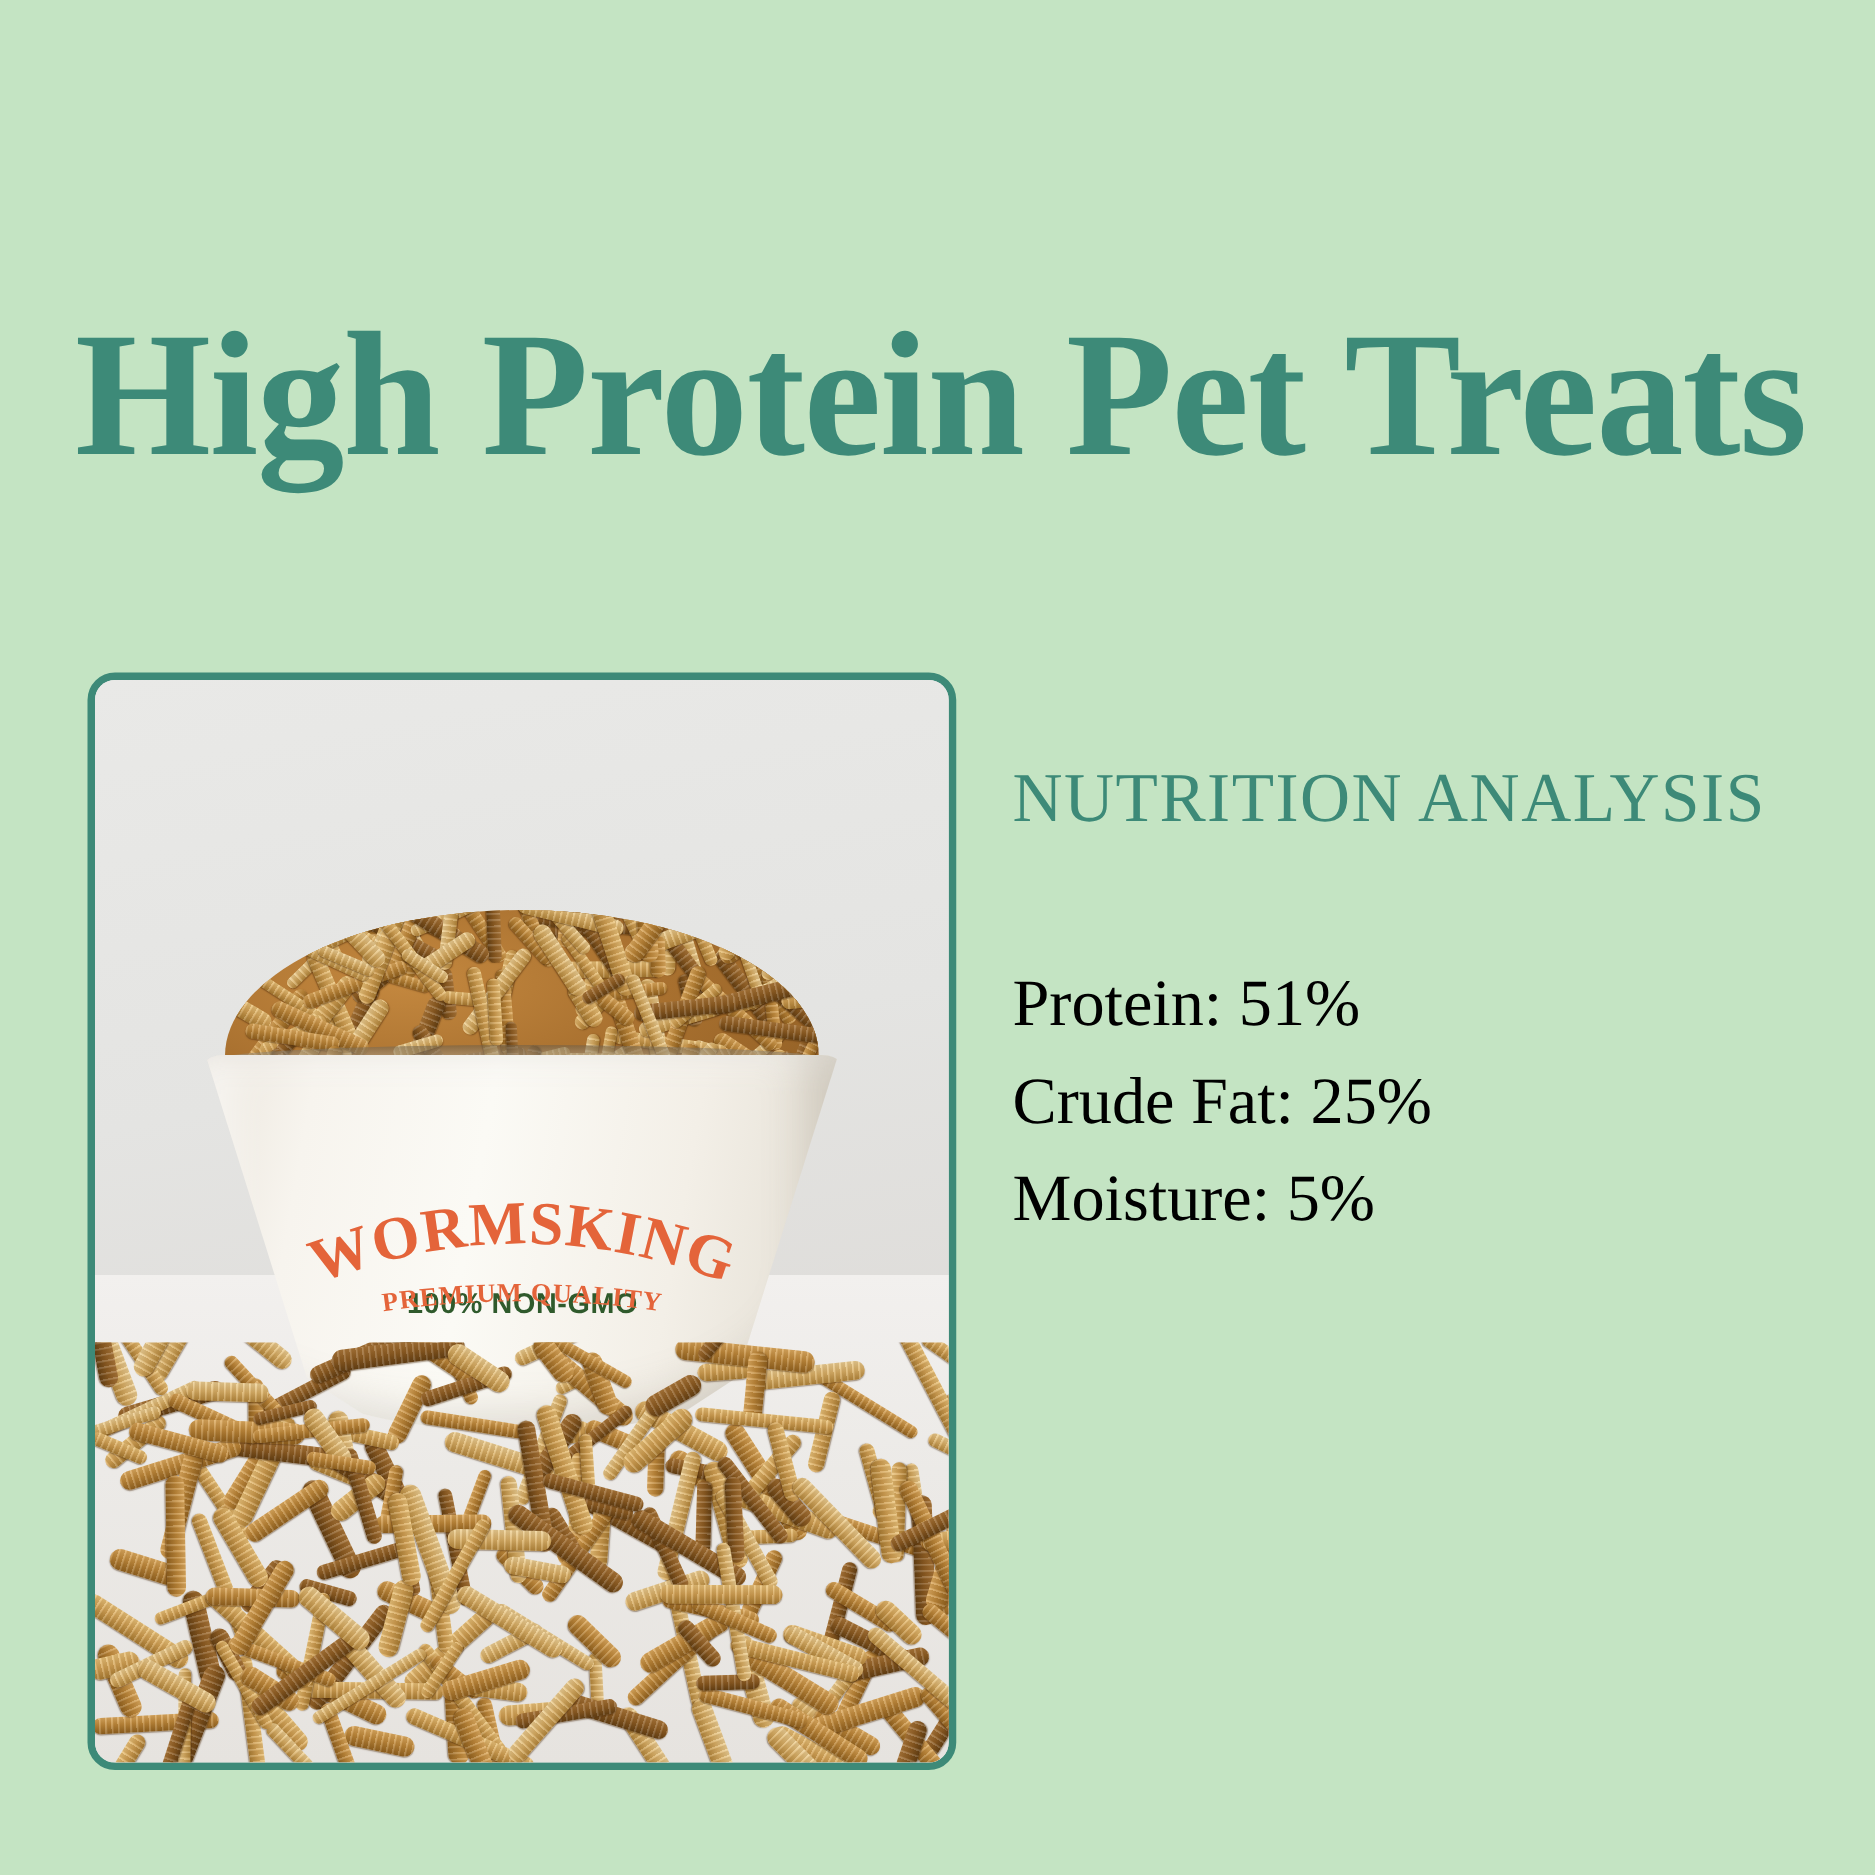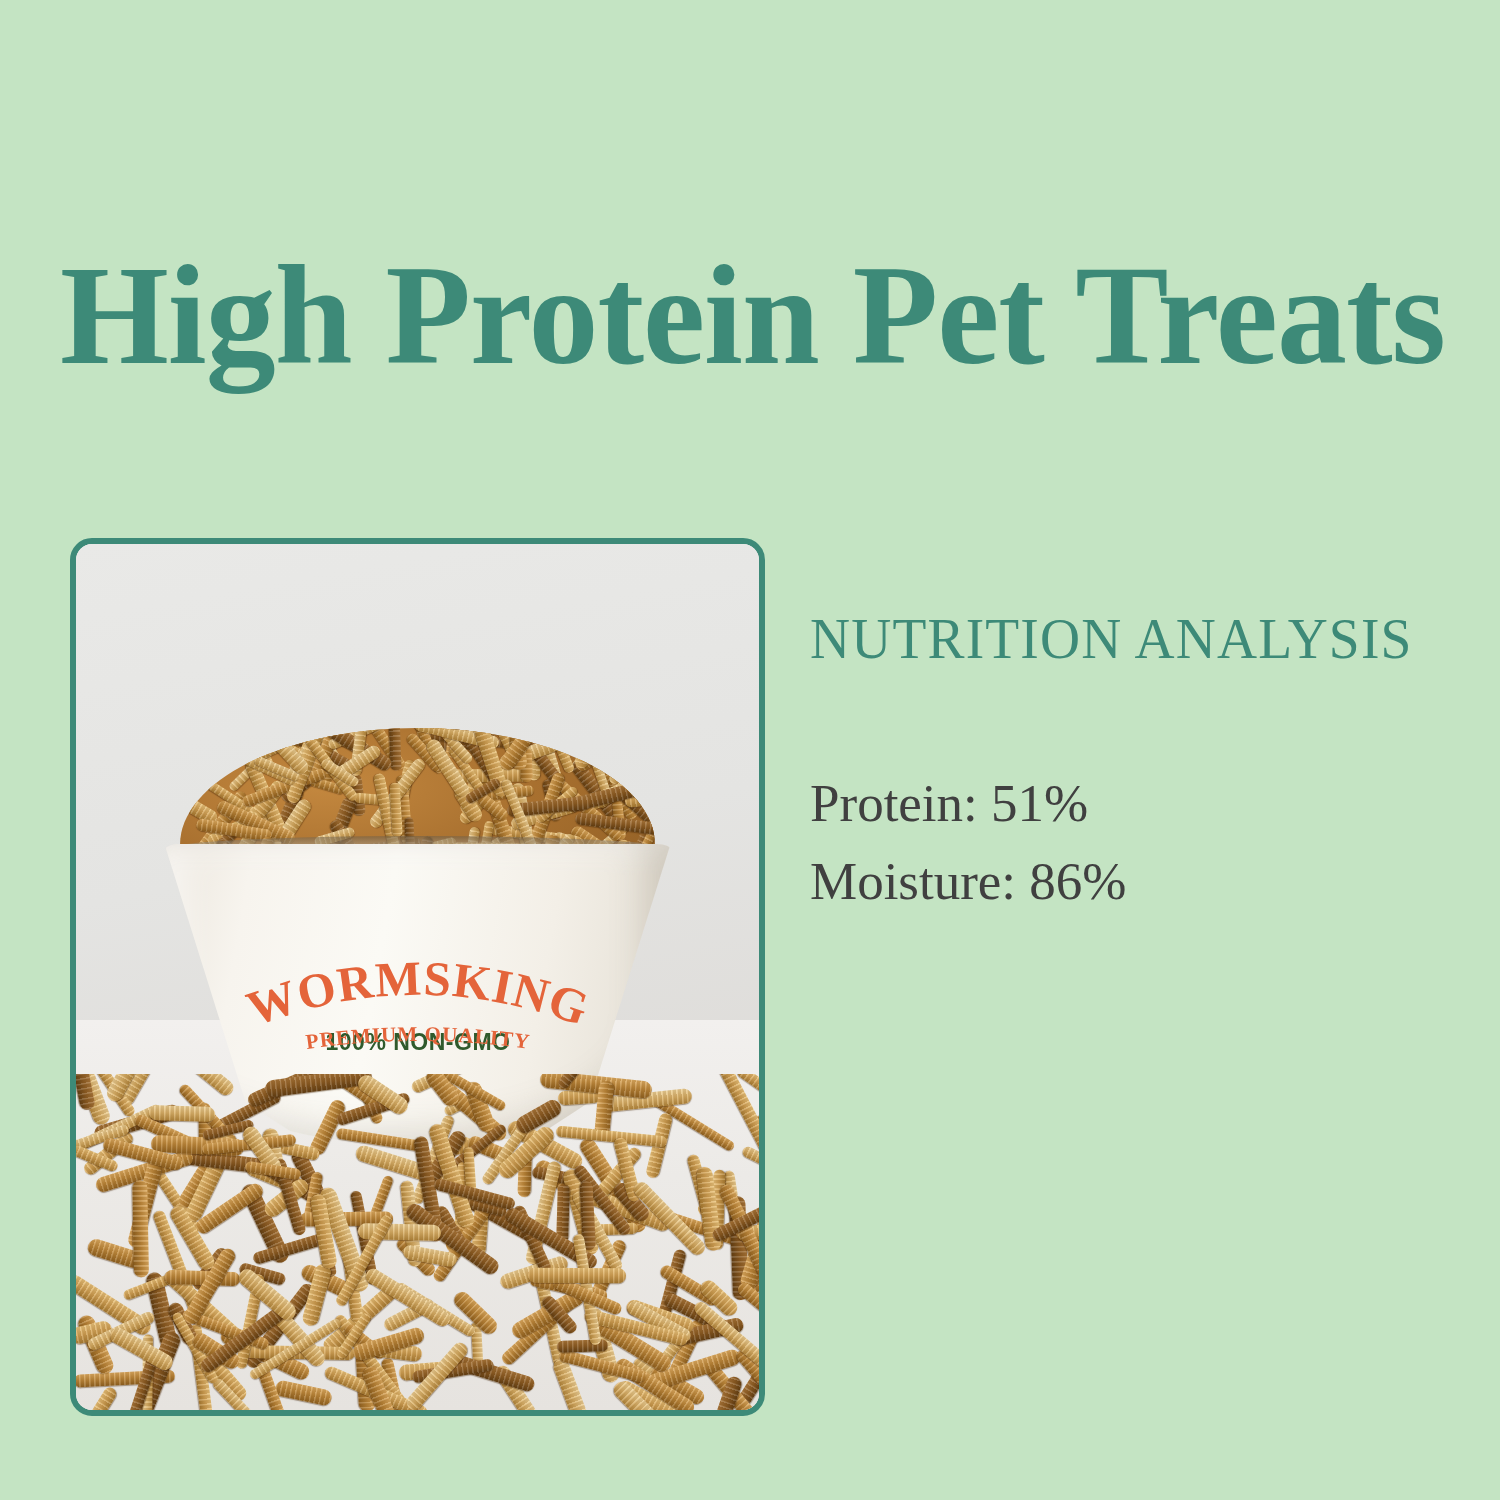--- a/index.html
+++ b/index.html
@@ -205,21 +205,21 @@
     margin: 0 0 92px 0;
     transform: scaleX(0.99);
     transform-origin: left center;
   }
   .nutrition-list {
     list-style: none;
     margin: 0;
     padding: 0;
   }
   .nutrition-list li {
-    color: #404040;
+    color: #000000;
     font-family: "Liberation Serif", serif;
     font-size: 53px;
     line-height: 78px;
     white-space: nowrap;
   }
 </style>
 </head>
 <body>
 
 <div class="page">
@@ -676,17 +676,18 @@
           <div class="worm pale" style="left: 283.961px; top: 215.536px; width: 96.1267px; height: 14.7325px; transform: rotate(31.4041deg);"></div>
           <div class="worm pale" style="left: 19.8727px; top: -7.38542px; width: 57.6275px; height: 15.5698px; transform: rotate(-61.4807deg);"></div>
         </div>
     </div>
   </div>
 
   <section class="nutrition">
     <h2 class="nutrition-heading">NUTRITION ANALYSIS</h2>
     <ul class="nutrition-list" id="nutrition-list">
         <li>Protein: 51%</li>
-        <li>Moisture: 86%</li>
+        <li>Crude Fat: 25%</li>
+        <li>Moisture: 5%</li>
       </ul>
   </section>
 
 </div>
 
 </body></html>

